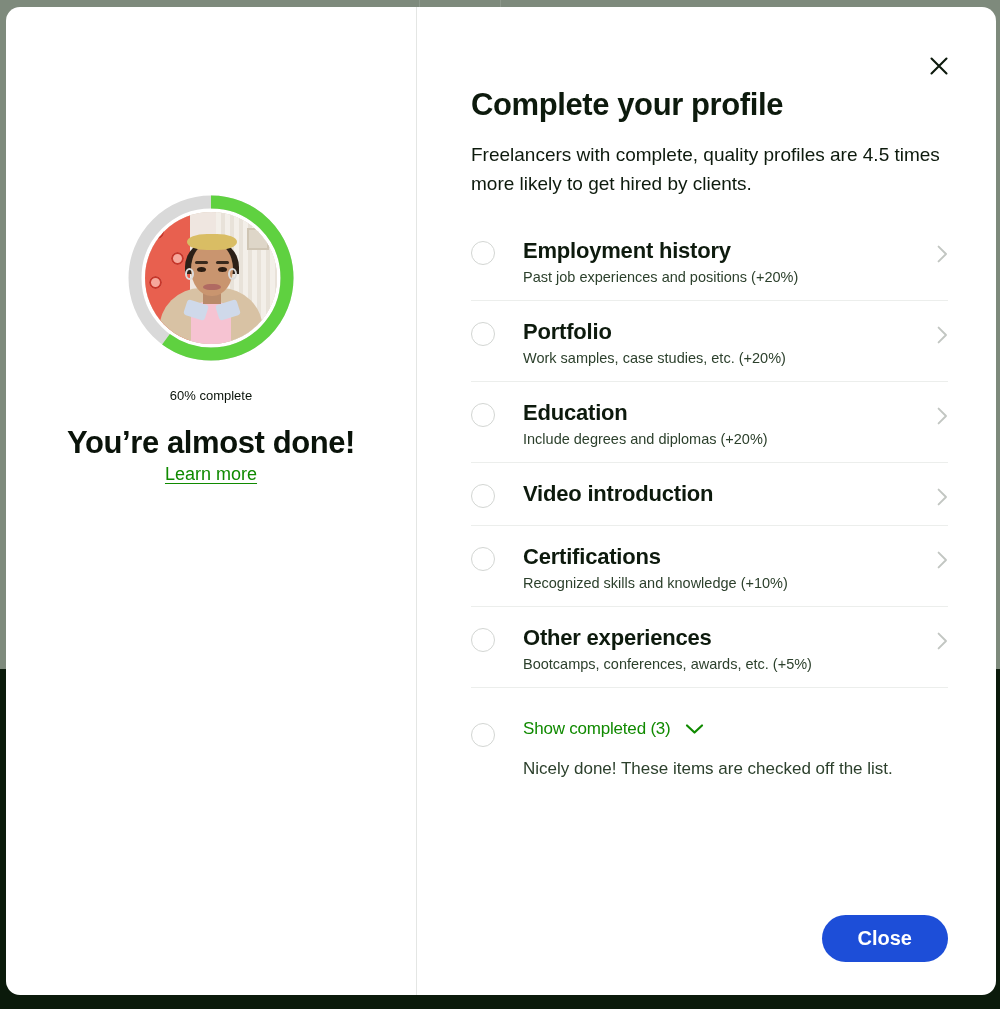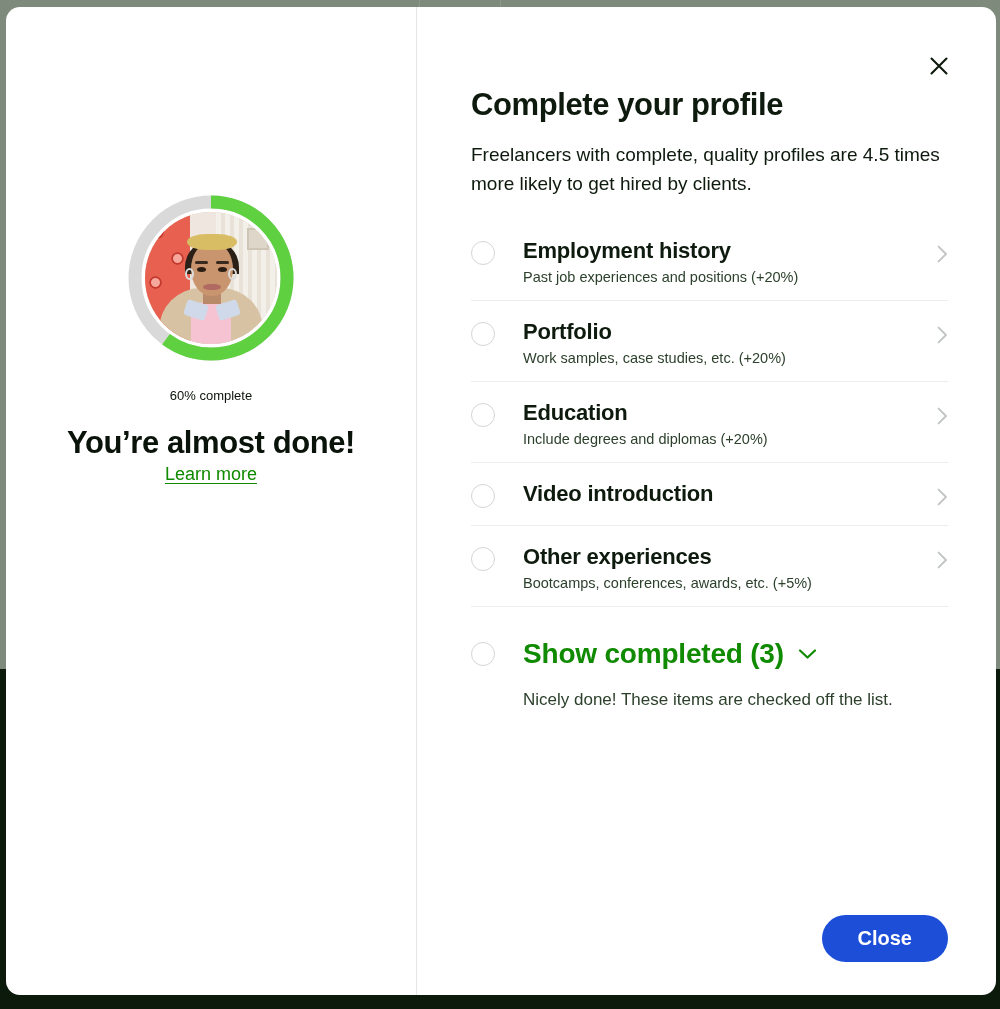--- a/index.html
+++ b/index.html
@@ -222,22 +222,22 @@
     padding-top: 31px;
   }
   .completed-body { flex: 1; padding-left: 28px; }
   .completed-head {
     display: flex;
     align-items: center;
     gap: 14px;
     cursor: pointer;
   }
   .completed-label {
-    font-size: 28px;
-    font-weight: bold;
+    font-size: 17px;
+    font-weight: normal;
     letter-spacing: -0.2px;
     color: #108a00;
   }
   .completed-note {
     margin-top: 20px;
     font-size: 17px;
     color: #2c402c;
   }
 
   .footer {
@@ -366,20 +366,30 @@
           <div class="row-text">
             <div class="row-title">Video introduction</div>
           </div>
           <div class="chev"><svg width="11" height="18" viewBox="0 0 11 18">
               <path d="M1.6 1.6 L9 9 L1.6 16.4" stroke="#c2c6c2" stroke-width="1.9" fill="none" stroke-linecap="round" stroke-linejoin="round"></path>
             </svg></div>
         </div>
         <div class="check-row">
           <div class="radio"></div>
           <div class="row-text">
+            <div class="row-title">Certifications</div>
+            <div class="row-sub">Recognized skills and knowledge (+10%)</div>
+          </div>
+          <div class="chev"><svg width="11" height="18" viewBox="0 0 11 18">
+              <path d="M1.6 1.6 L9 9 L1.6 16.4" stroke="#c2c6c2" stroke-width="1.9" fill="none" stroke-linecap="round" stroke-linejoin="round"></path>
+            </svg></div>
+        </div>
+        <div class="check-row">
+          <div class="radio"></div>
+          <div class="row-text">
             <div class="row-title">Other experiences</div>
             <div class="row-sub">Bootcamps, conferences, awards, etc. (+5%)</div>
           </div>
           <div class="chev"><svg width="11" height="18" viewBox="0 0 11 18">
               <path d="M1.6 1.6 L9 9 L1.6 16.4" stroke="#c2c6c2" stroke-width="1.9" fill="none" stroke-linecap="round" stroke-linejoin="round"></path>
             </svg></div>
         </div>
       </div>
 
     <div class="completed-row">

